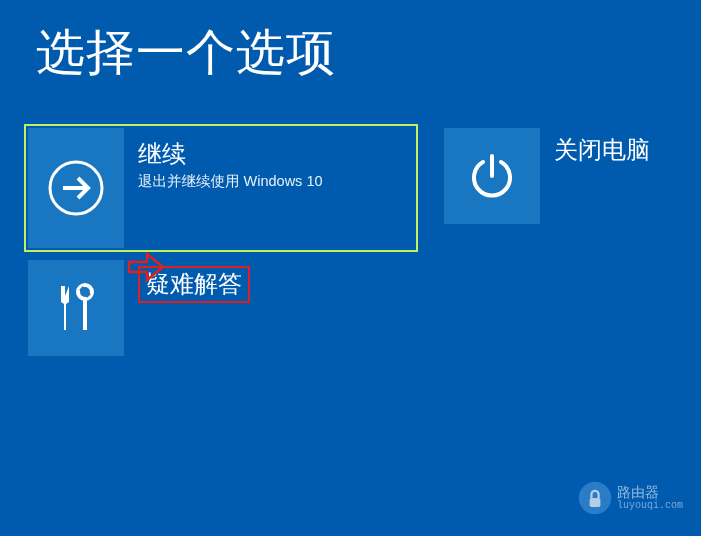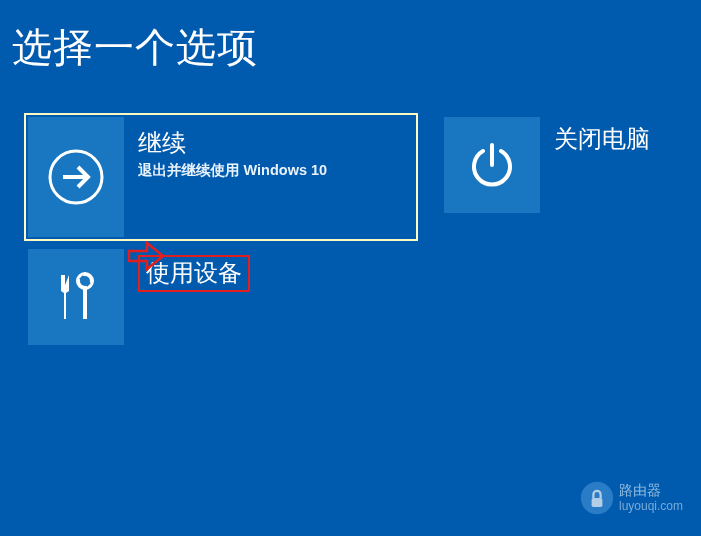--- a/index.html
+++ b/index.html
@@ -10,43 +10,43 @@
     body {
       width: 701px;
       height: 536px;
       background: #005aae;
       font-family: "Microsoft YaHei", "Segoe UI", sans-serif;
       color: #ffffff;
       position: relative;
       overflow: hidden;
     }
     .title {
-      font-size: 40px;
+      font-size: 49px;
       font-weight: 300;
-      padding: 20px 0 0 12px;
+      padding: 20px 0 0 36px;
       letter-spacing: 1px;
       font-family: Liberation Mono, monospace;
     }
     .options {
       display: flex;
       padding: 42px 0 0 28px;
       gap: 30px;
     }
     .left-col {
       display: flex;
       flex-direction: column;
       gap: 12px;
     }
     .option {
       display: flex;
       cursor: pointer;
       position: relative;
     }
     .option-selected {
-      border: 2px solid #fef9c3;
+      border: 2px solid #bef264;
       padding: 2px;
       margin: -4px;
     }
     .icon-box {
       width: 96px;
       height: 96px;
       background: #1976c1;
       display: flex;
       align-items: center;
       justify-content: center;
@@ -63,21 +63,21 @@
     .text-box-selected {
       padding: 10px 0 0 14px;
     }
     .opt-title {
       font-size: 24px;
       font-weight: 400;
       line-height: 1.3;
     }
     .opt-desc {
       font-size: 14.5px;
-      font-weight: 700;
+      font-weight: 400;
       line-height: 1.4;
       margin-top: 2px;
       color: #e8f2fb;
     }
     .highlight-box {
       border: 2px solid #e02020;
       padding: 0 6px 2px 6px;
       display: inline-block;
     }
     .arrow-annotation {
@@ -100,22 +100,23 @@
       height: 36px;
     }
     .watermark-text {
       display: flex;
       flex-direction: column;
       font-size: 14px;
       color: #cde3f5;
       line-height: 1.2;
     }
     .watermark-text .sub {
-      font-size: 12px;
+      font-size: 10px;
       color: #a8ccea;
+      font-family: Liberation Mono, monospace;
     }
   </style>
 </head>
 <body>
 
 <div class="title">选择一个选项</div>
 
 <div class="options">
   <div class="left-col">
 
@@ -140,21 +141,21 @@
       <div class="icon-box">
         <svg width="50" height="60" viewBox="0 0 50 60">
           <path d="M 14 8 L 14 18 L 10 18 L 10 8 M 18 8 L 18 18 L 14 18 M 10 18 L 18 18 L 18 24 L 15 26 L 15 52 L 13 52 L 13 26 L 10 24 Z" fill="#ffffff"></path>
           <circle cx="34" cy="14" r="7" fill="none" stroke="#ffffff" stroke-width="4"></circle>
           <path d="M 30 10 L 38 18" stroke="#1976c1" stroke-width="5"></path>
           <rect x="32" y="20" width="4" height="32" fill="#ffffff"></rect>
         </svg>
       </div>
       <div class="text-box">
         <div class="opt-title">
-          <span class="highlight-box">使用设备</span>
+          <span class="highlight-box">疑难解答</span>
         </div>
       </div>
     </div>
 
   </div>
 
   <div class="right-col">
 
     <div class="option">
       <div class="icon-box">

